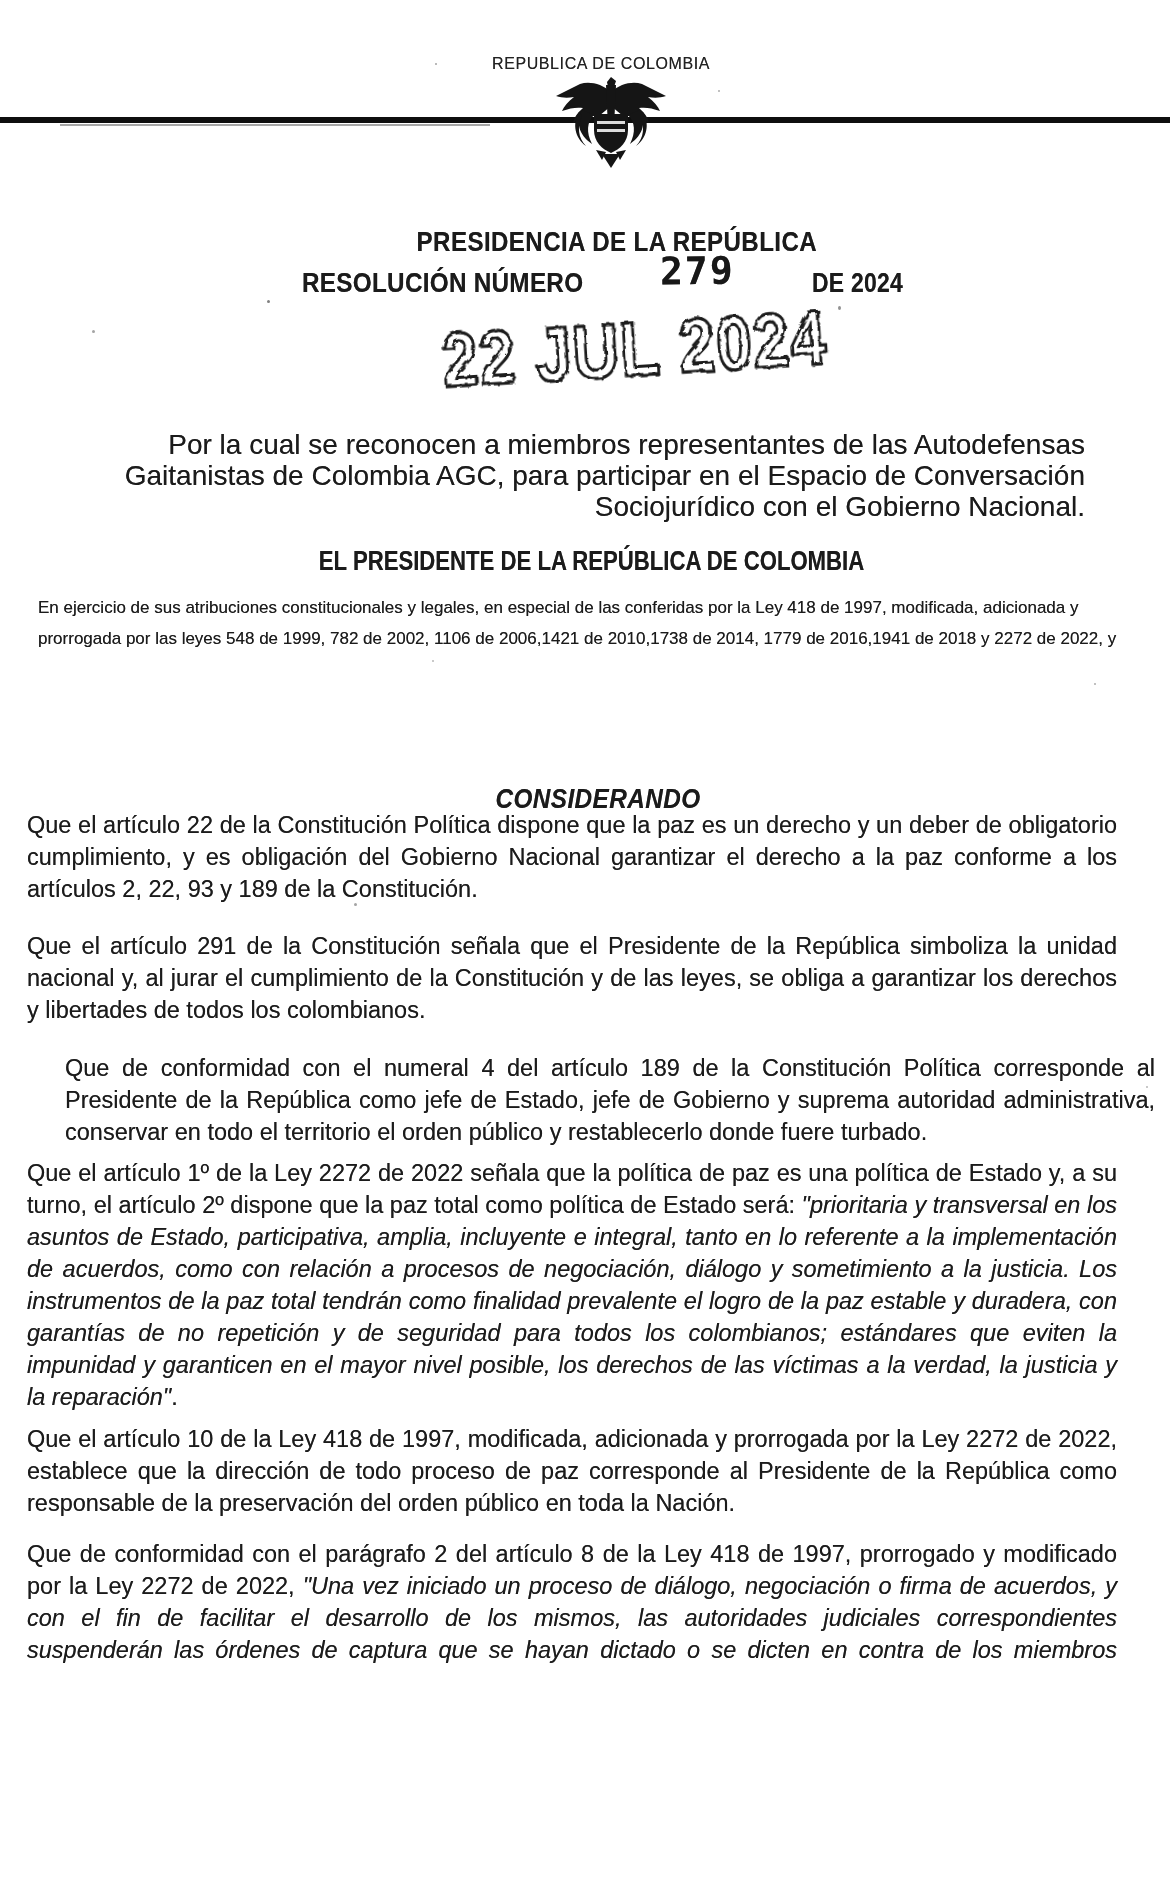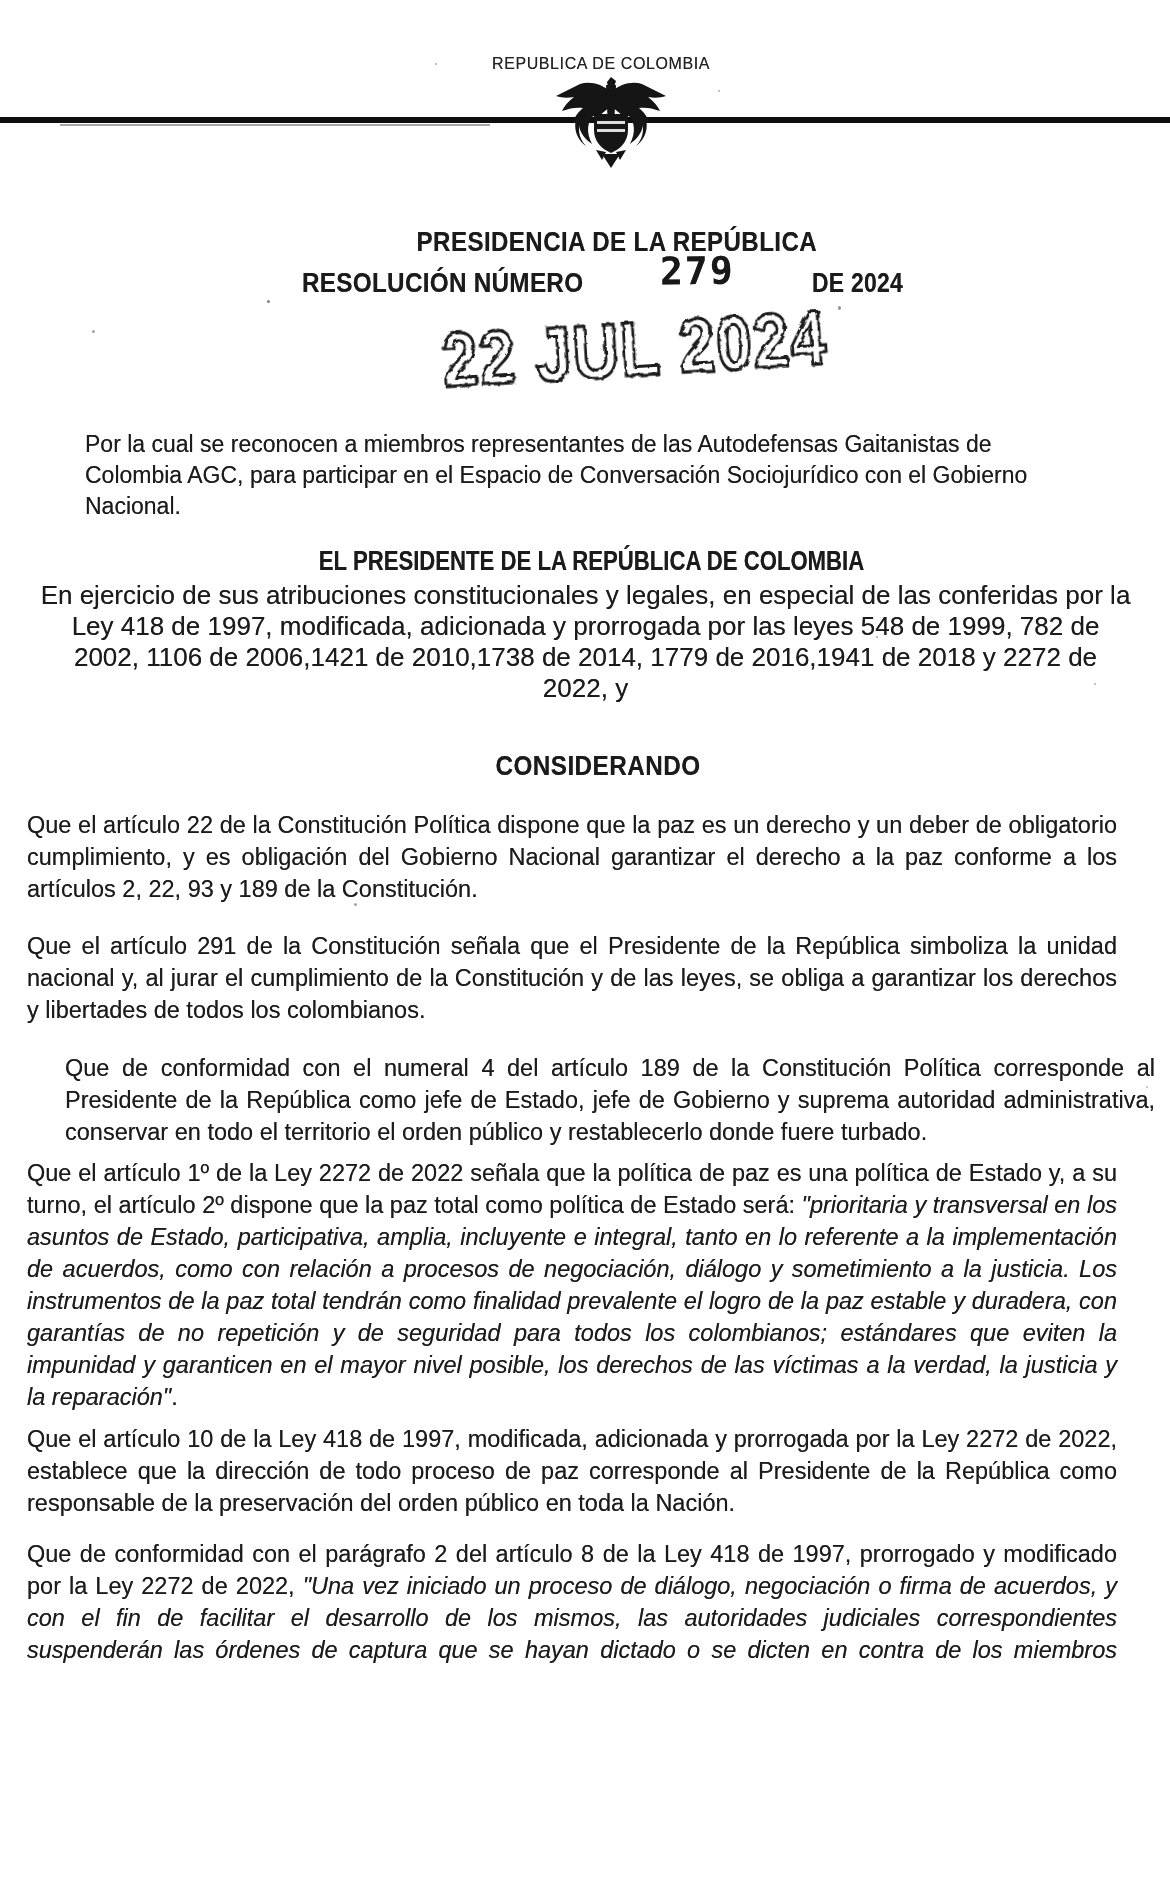--- a/index.html
+++ b/index.html
@@ -52,32 +52,32 @@
     font-family: "DejaVu Sans Mono", monospace;
     font-size: 38px; font-weight: 700; letter-spacing: 2px;
     color: #181818; transform: rotate(-0.8deg);
   }
   .stamp-wrap {
     position: absolute; left: 436px; top: 303px; width: 402px; height: 96px;
     transform: rotate(-3.5deg); transform-origin: center;
   }
   .subject {
     top: 429px; left: 85px; width: 1000px;
-    font-size: 23px; line-height: 31px; text-align: left;
+    font-size: 28px; line-height: 31px; text-align: right;
   }
   .issuer { top: 546px; left: 14px; width: 1156px; }
   .issuer span {
     display: inline-block; font-size: 27px; font-weight: bold;
     transform: scaleX(0.82); transform-origin: center; white-space: nowrap;
   }
   .preamble {
-    top: 580px; left: 38px; width: 1095px;
-    font-size: 26px; line-height: 31px; text-align: center;
+    top: 592px; left: 38px; width: 1095px;
+    font-size: 17px; line-height: 31px; text-align: left;
   }
-  .considerando { top: 751px; left: 26px; width: 1144px; }
+  .considerando { top: 784px; left: 26px; width: 1144px; font-style: italic; }
   .considerando span {
     display: inline-block; font-size: 27px; font-weight: bold;
     transform: scaleX(0.9); transform-origin: center;
     letter-spacing: 0.5px; white-space: nowrap;
   }
   .bodyp {
     position: absolute; left: 27px; width: 1090px;
     margin: 0;
     font-size: 23.5px; line-height: 32px;
     text-align: justify;

